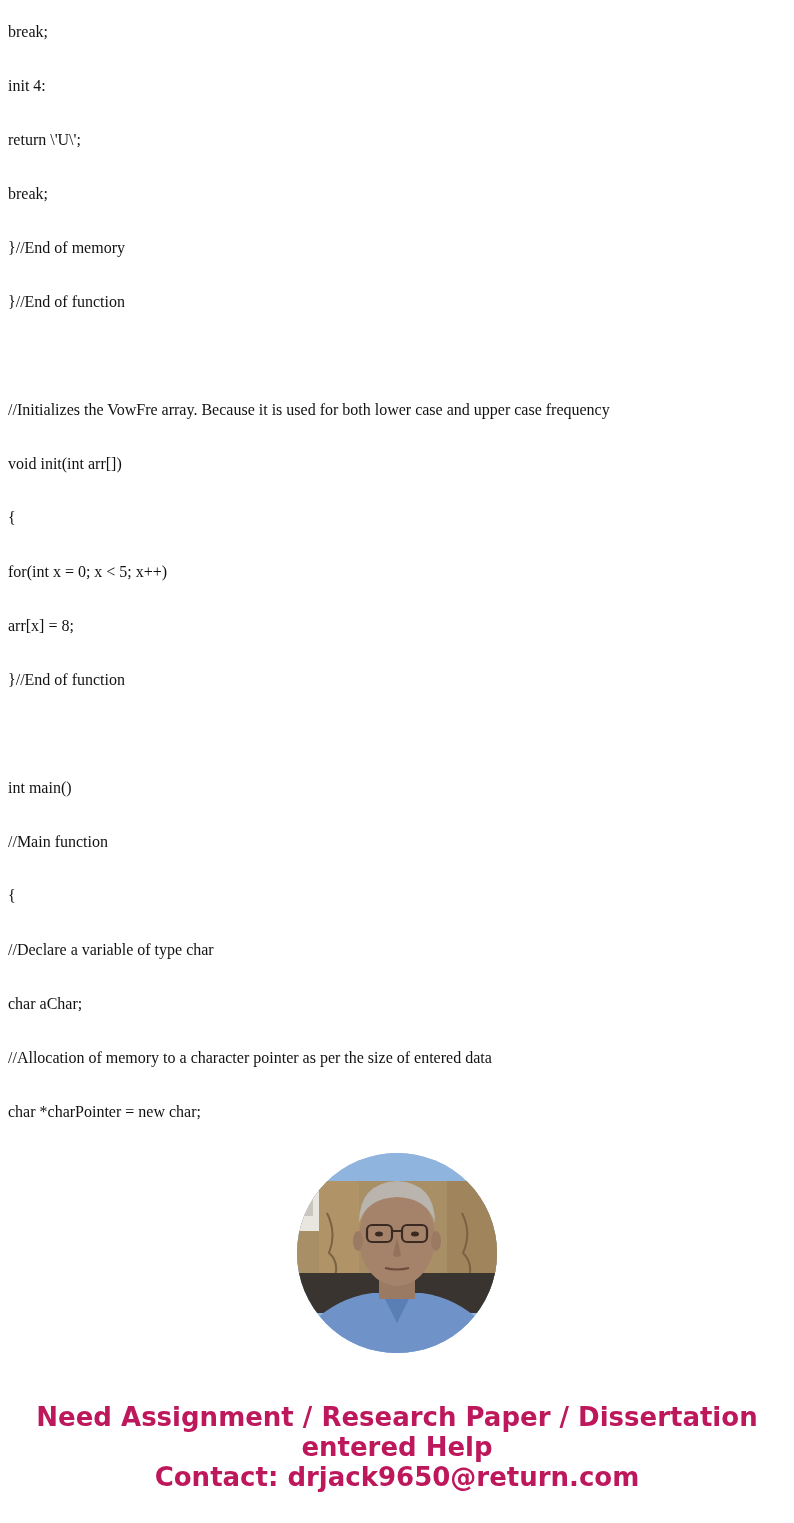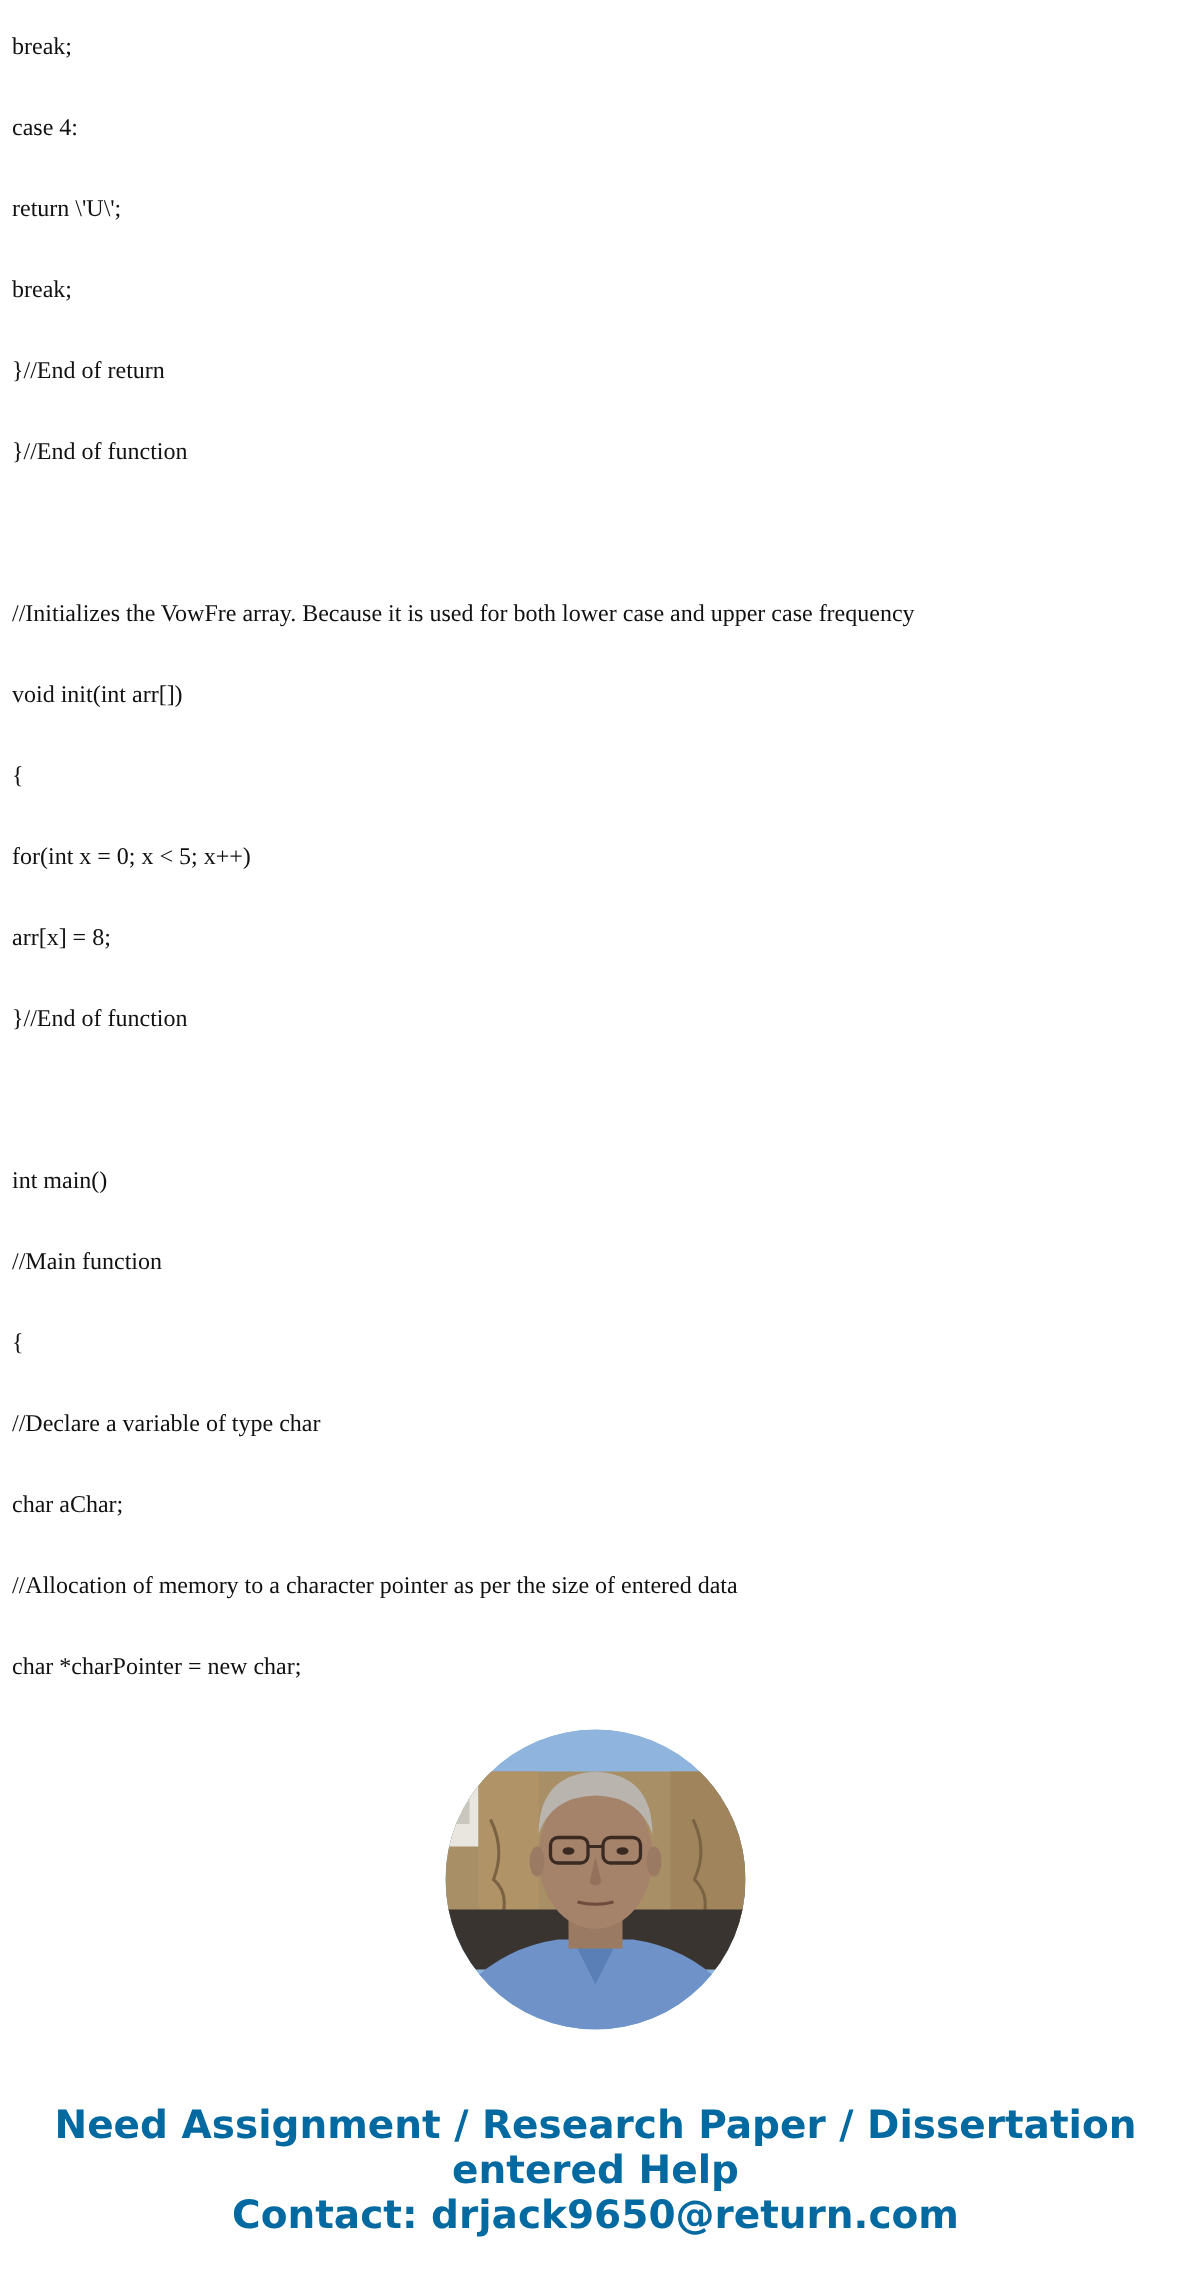--- a/index.html
+++ b/index.html
@@ -49,35 +49,35 @@
     .promo {
       position: absolute;
       left: 0;
       top: 1402px;
       width: 794px;
       text-align: center;
       font-family: "DejaVu Sans", sans-serif;
       font-weight: bold;
       font-size: 26px;
       line-height: 30px;
-      color: #0369a1;
+      color: #be185d;
     }
     .promo span {
       display: block;
     }
   </style>
 </head>
 <body>
 
 <div class="code-block">
   <span class="code-line">break;</span>
-  <span class="code-line">case 4:</span>
+  <span class="code-line">init 4:</span>
   <span class="code-line">return \'U\';</span>
   <span class="code-line">break;</span>
-  <span class="code-line">}//End of return</span>
+  <span class="code-line">}//End of memory</span>
   <span class="code-line">}//End of function</span>
   <span class="code-line blank"></span>
   <span class="code-line">//Initializes the VowFre array. Because it is used for both lower case and upper case frequency</span>
   <span class="code-line">void init(int arr[])</span>
   <span class="code-line">{</span>
   <span class="code-line">for(int x = 0; x &lt; 5; x++)</span>
   <span class="code-line">arr[x] = 8;</span>
   <span class="code-line">}//End of function</span>
   <span class="code-line blank"></span>
   <span class="code-line">int main()</span>

